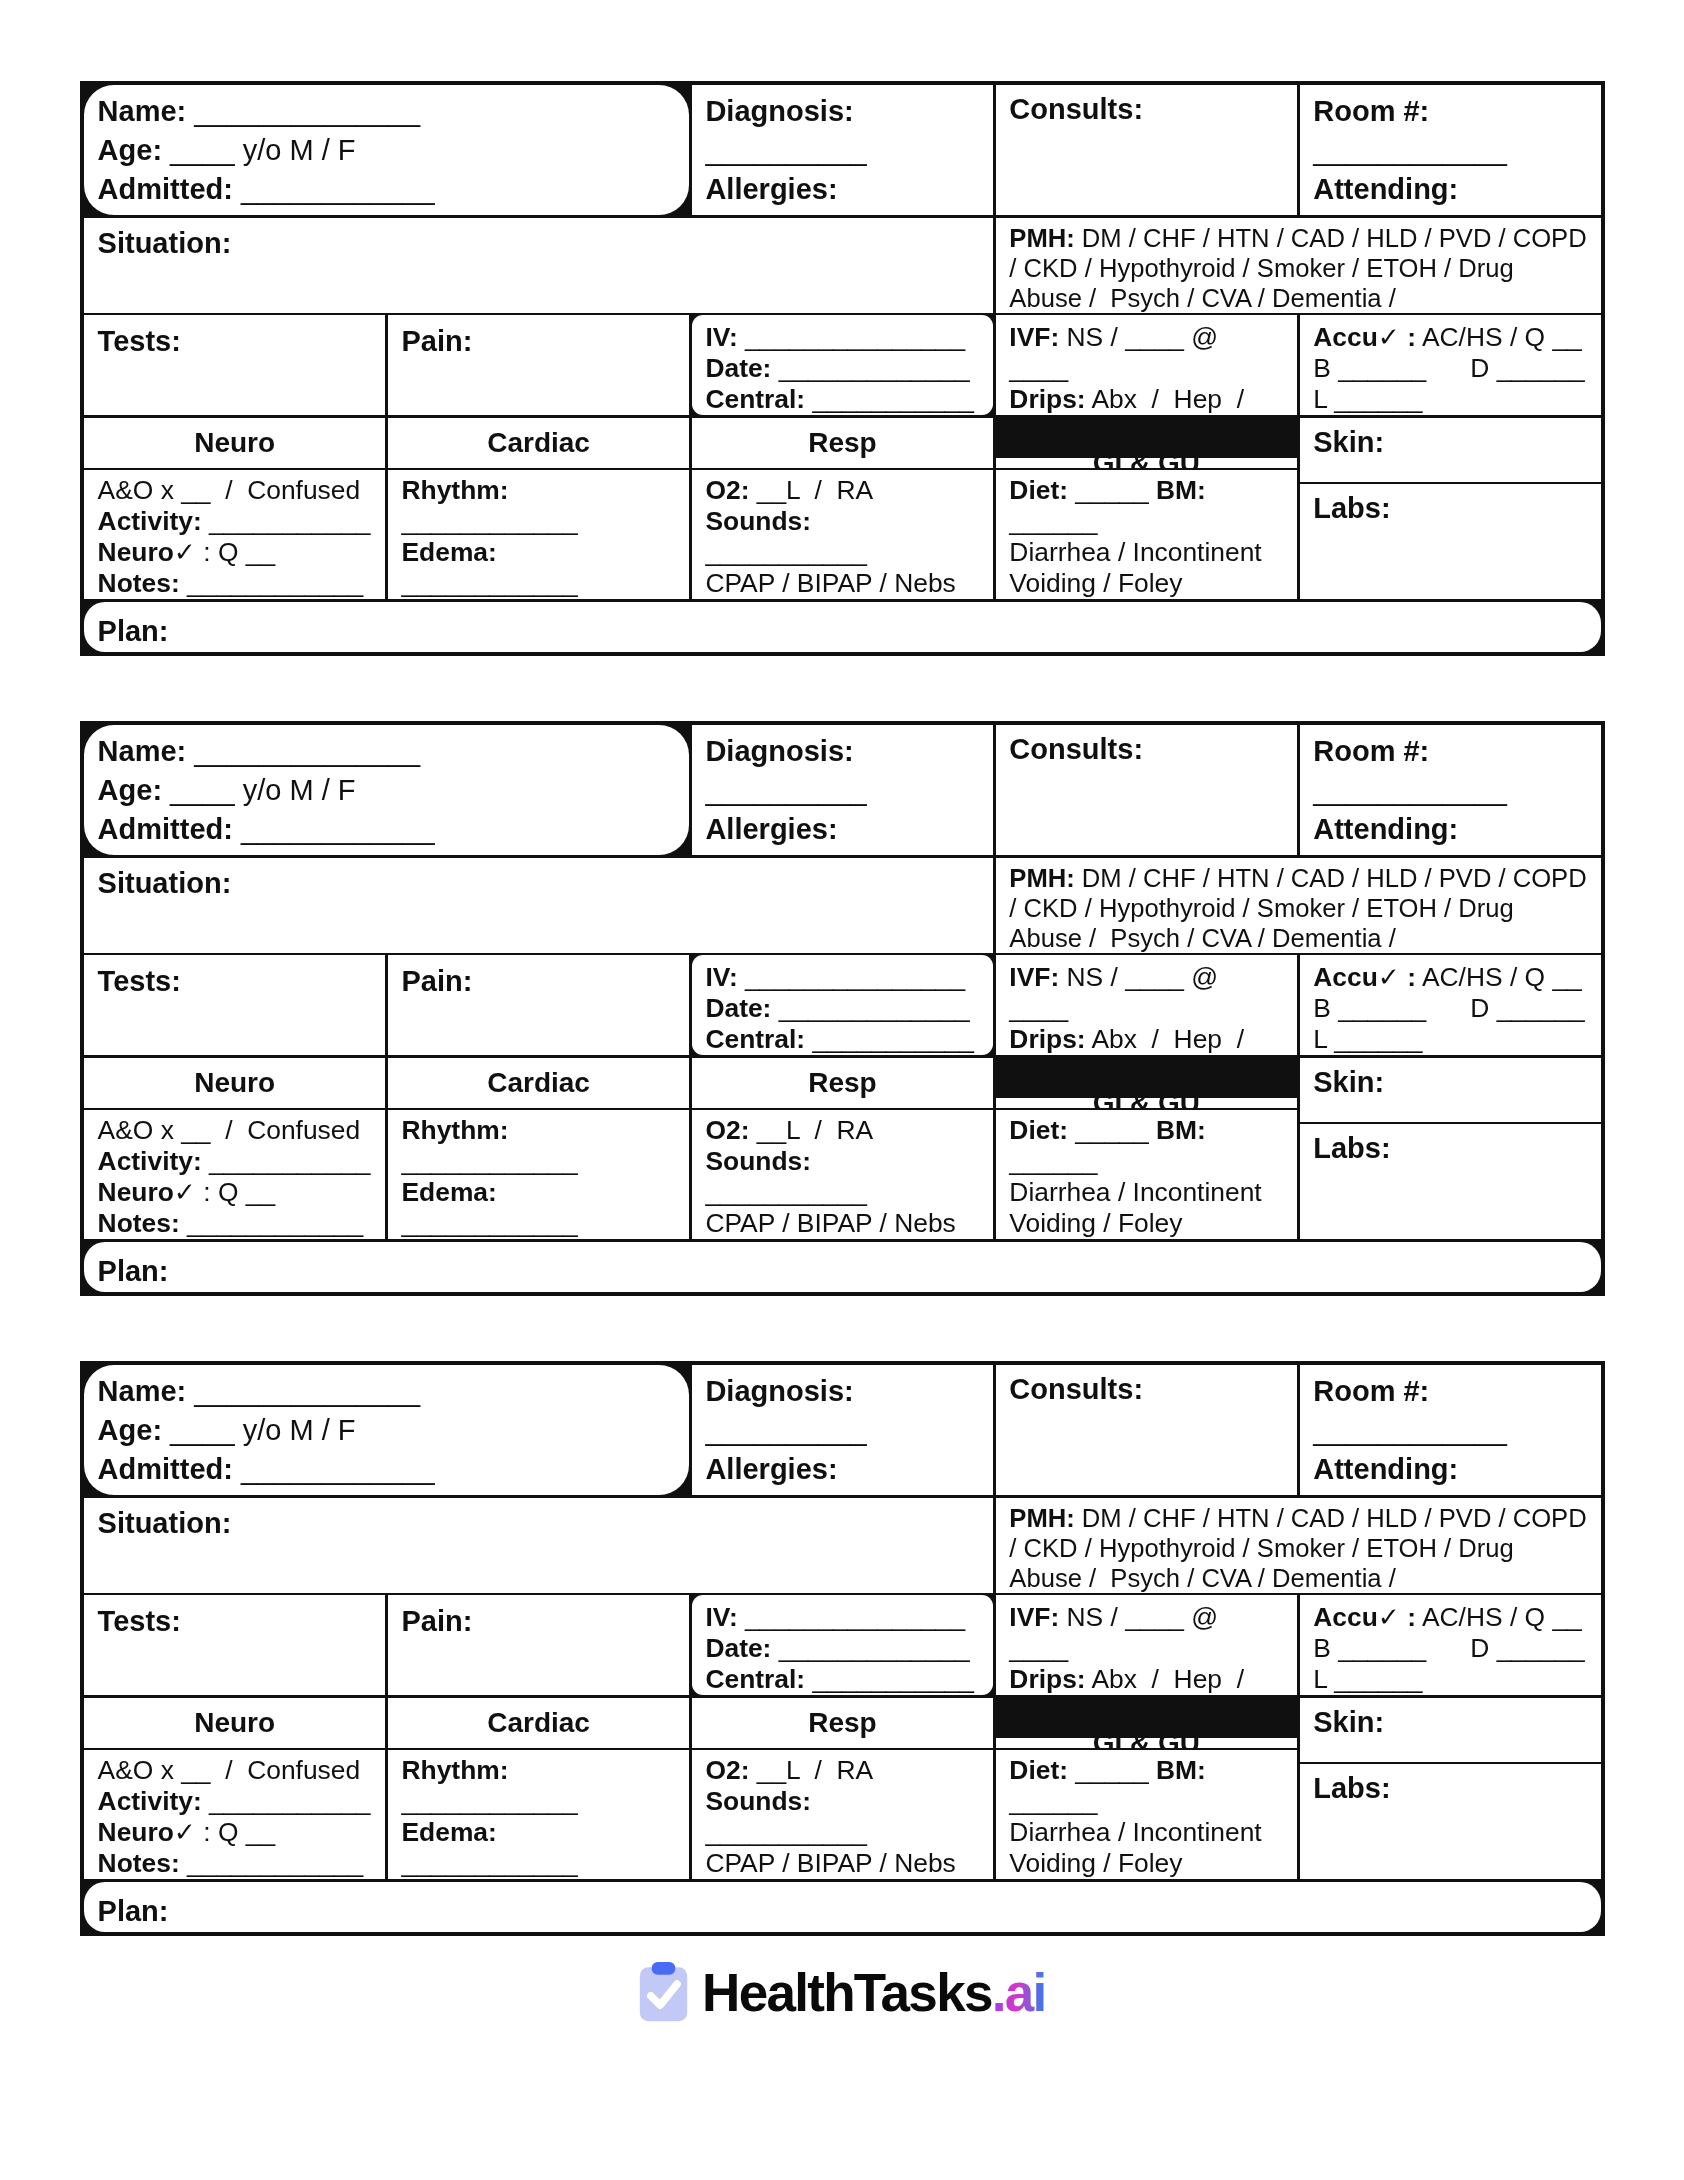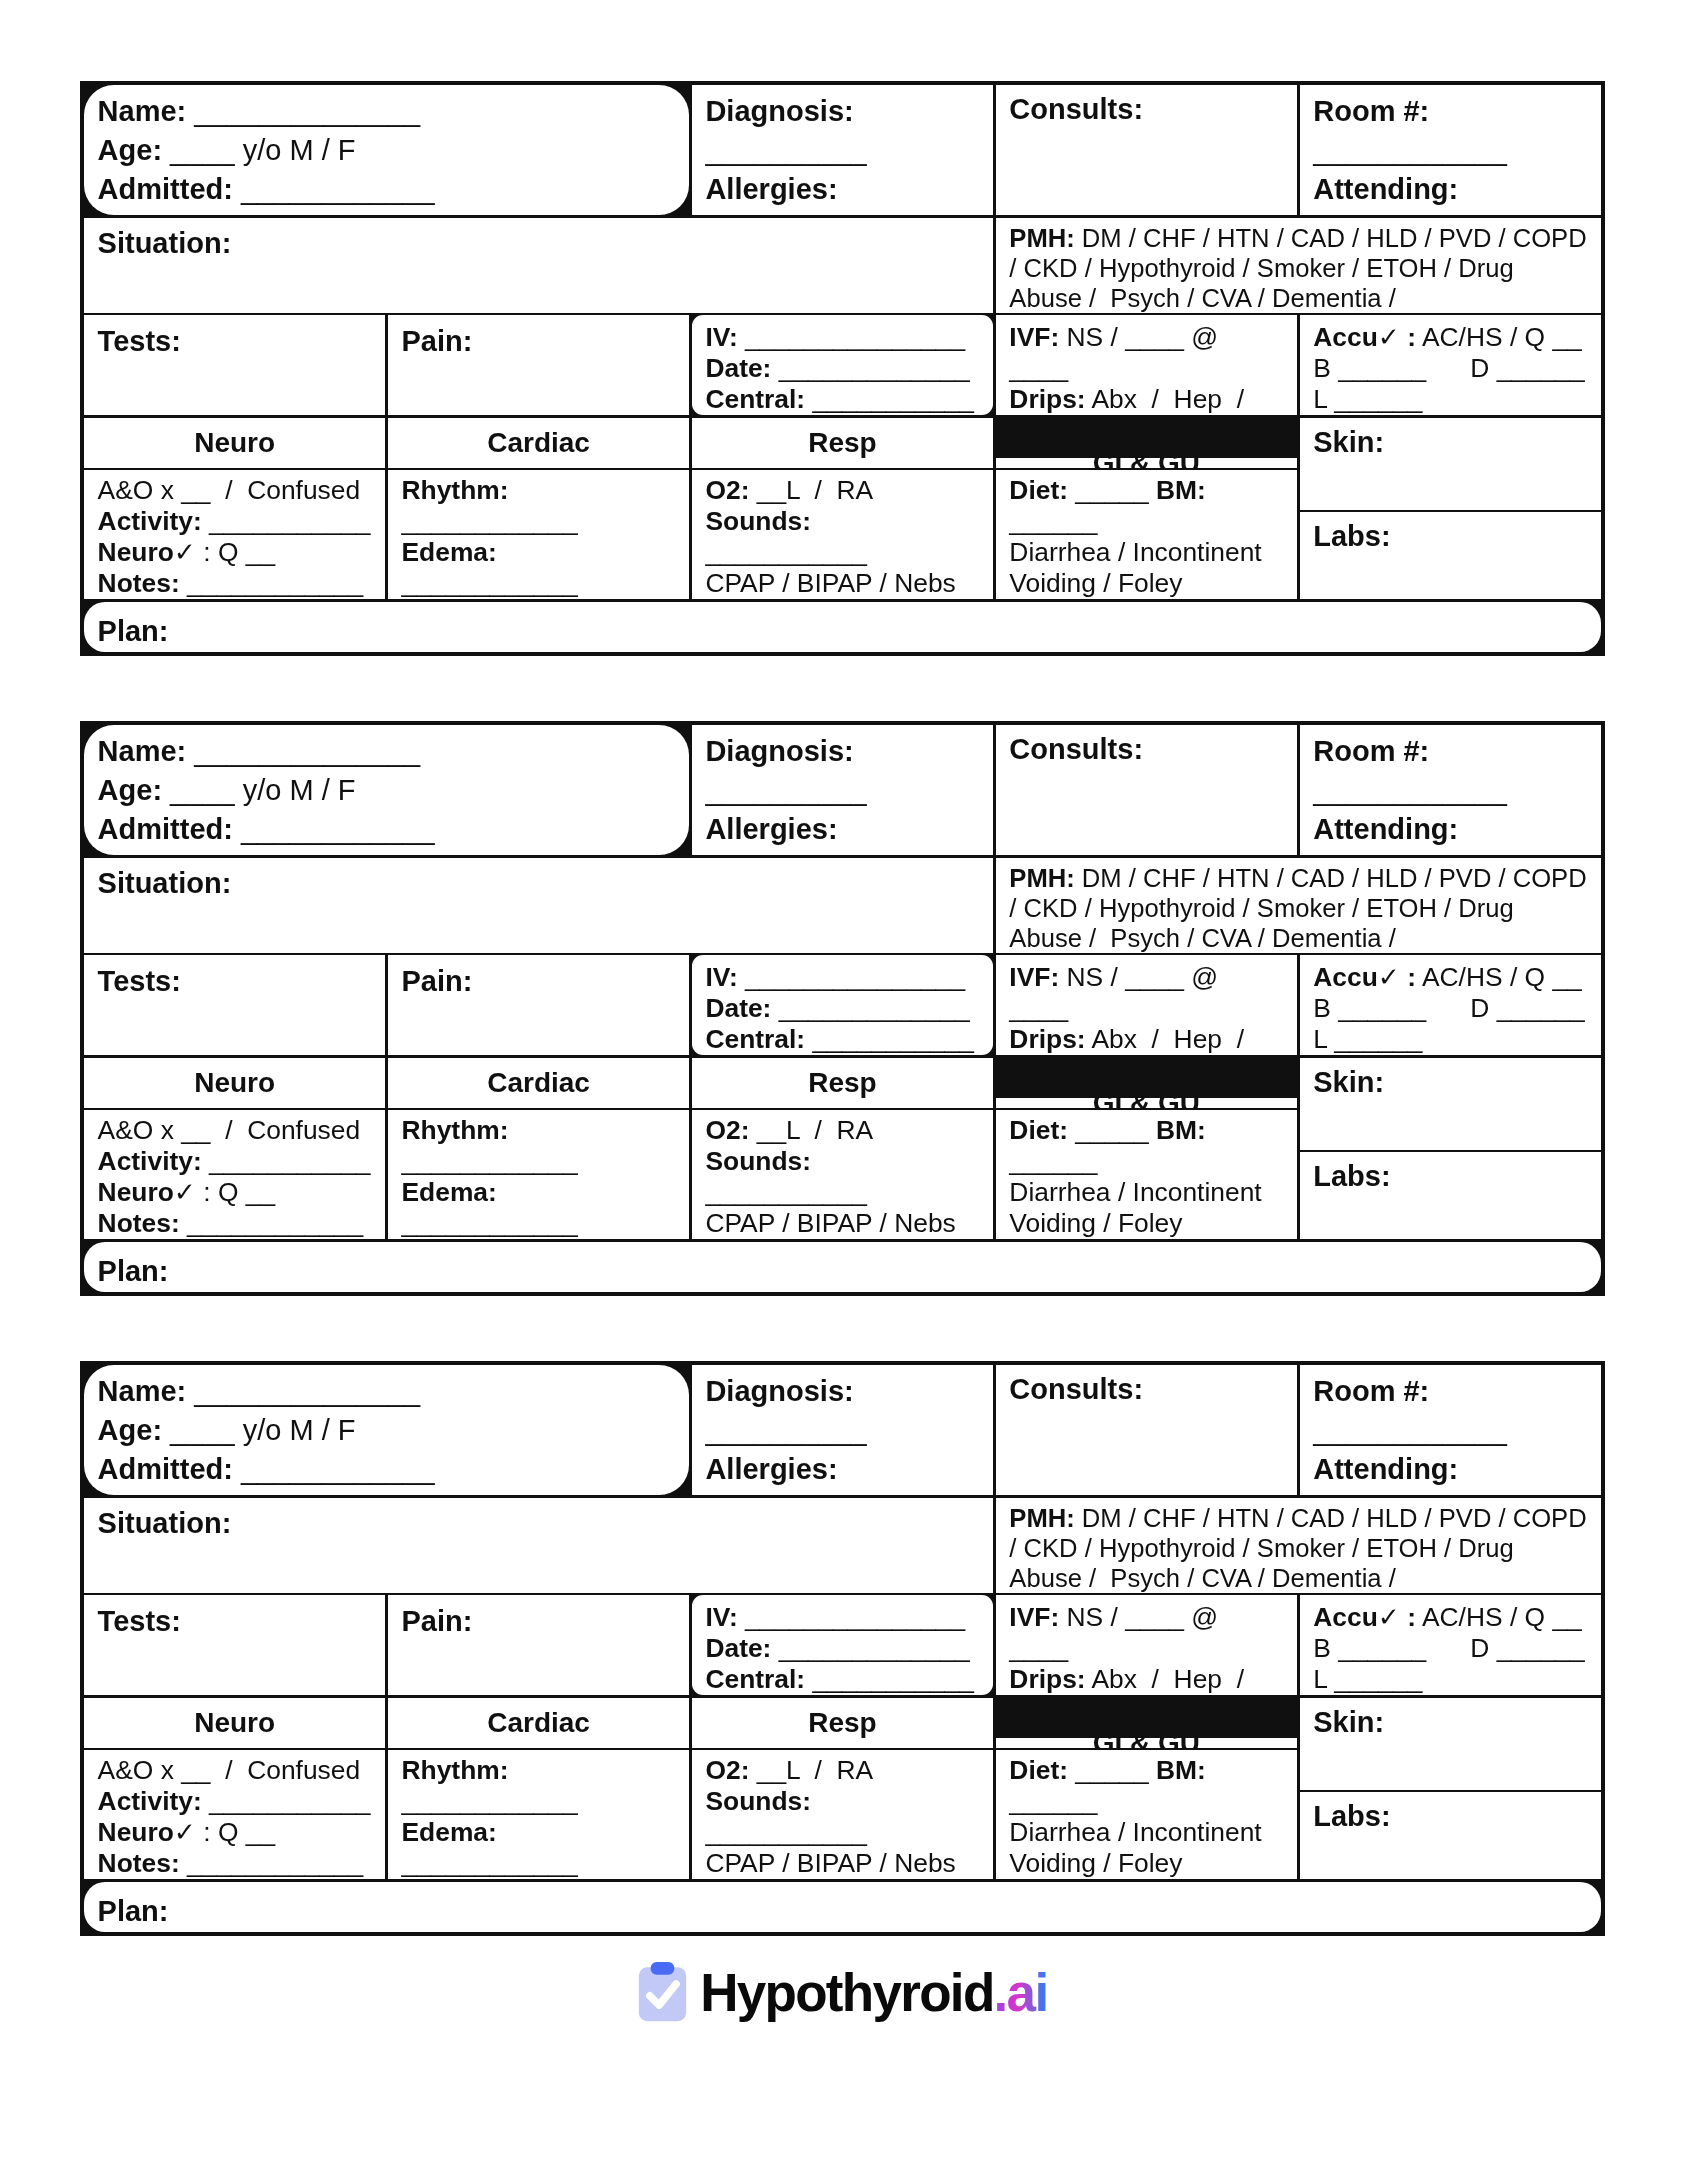--- a/index.html
+++ b/index.html
@@ -30,21 +30,21 @@
   .pmh .ln{font-size:25.6px;line-height:30px;}
   .tests{grid-column:1;grid-row:3;padding-top:8.5px;}
   .pain{grid-column:2;grid-row:3;padding-top:8.5px;}
   .iv{grid-column:3;grid-row:3;padding-top:6.8px;border-radius:11px;}
   .ivf{grid-column:4;grid-row:3;padding-top:6.8px;}
   .accu{grid-column:5;grid-row:3;padding-top:6.8px;}
   .hdr{display:flex;align-items:center;justify-content:center;font-size:28px;font-weight:700;padding:0;}
   .h1{grid-column:1;grid-row:4;} .h2{grid-column:2;grid-row:4;text-align:right;}
   .h3{grid-column:3;grid-row:4;} .h4{grid-column:4;grid-row:4;margin-top:40px;}
   .skinlabs{grid-column:5;grid-row:4/7;background:#101010;padding:0;display:flex;flex-direction:column;gap:2.6px;grid-row:4/6;}
-  .skin{background:#fff;height:92px;box-sizing:border-box;padding:6.8px 13.6px;}
+  .skin{background:#fff;height:64px;box-sizing:border-box;padding:6.8px 13.6px;}
   .labs{background:#fff;flex:1;box-sizing:border-box;padding:6.8px 13.6px;}
   .bd1{grid-column:1;grid-row:5;} .bd2{grid-column:2;grid-row:5;}
   .bd3{grid-column:3;grid-row:5;} .bd4{grid-column:4;grid-row:5;}
   .plan{grid-column:1/6;grid-row:6;padding-top:12px;border-radius:21px;}
   
   .logo{margin-top:25.6px;display:flex;align-items:center;justify-content:center;gap:13.6px;}
   .brand{font-size:53px;font-weight:700;letter-spacing:-1.7px;color:#0a0a0a;}
   .ai{
     background:linear-gradient(90deg,#9d41e8 0%,#d935c8 45%,#2e7ff0 100%);
     -webkit-background-clip:text;background-clip:text;
@@ -361,15 +361,15 @@
 
   </div>
 </div>
 
 <div class="logo">
   <svg width="49" height="61" viewBox="0 0 58 72">
     <rect x="1" y="6" width="56" height="64" rx="10" fill="#c3c9f7"></rect>
     <rect x="15" y="0" width="28" height="15" rx="7" fill="#4a6cf5"></rect>
     <path d="M14 40 L25 51 L45 26" fill="none" stroke-width="9" stroke-linecap="round" stroke-linejoin="round" stroke="#ffffff"></path>
   </svg>
-  <div class="brand"><span>Hypothyroid</span><span class="ai">.ai</span></div>
+  <div class="brand"><span>HealthTasks</span><span class="ai">.ai</span></div>
 </div>
 
 
 </body></html>

